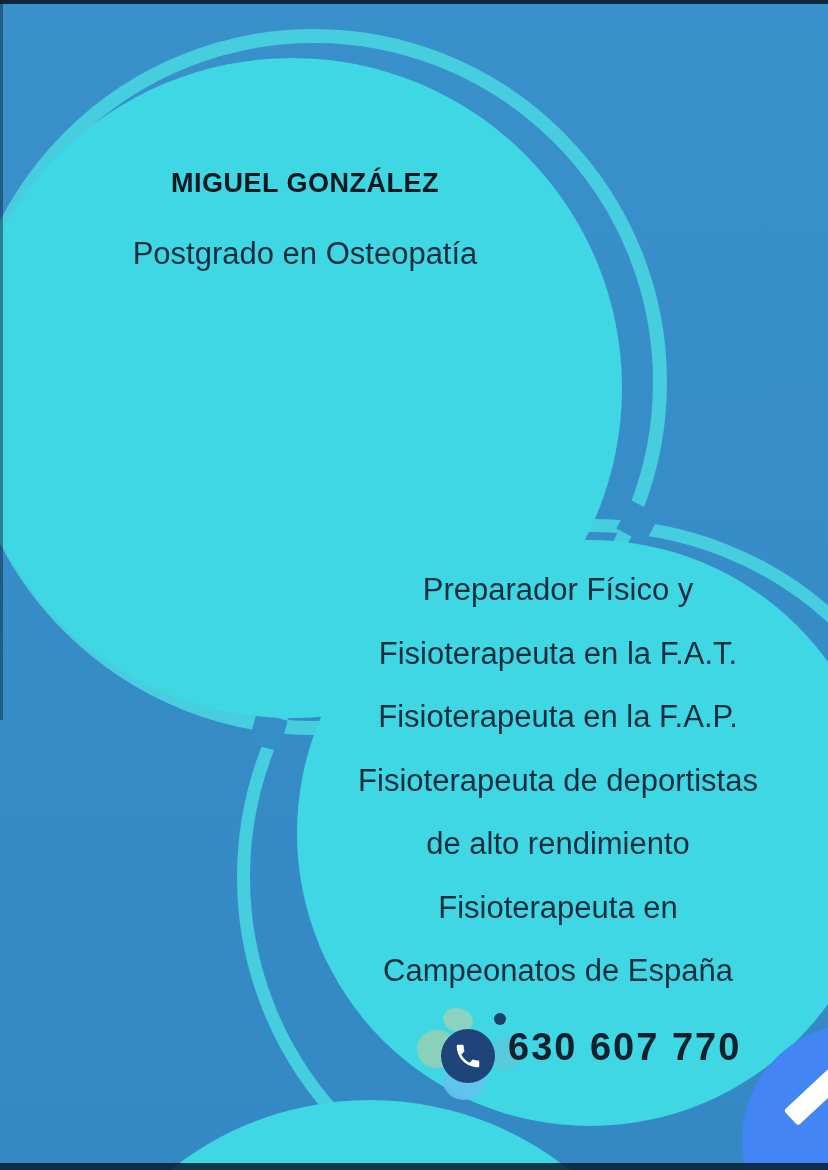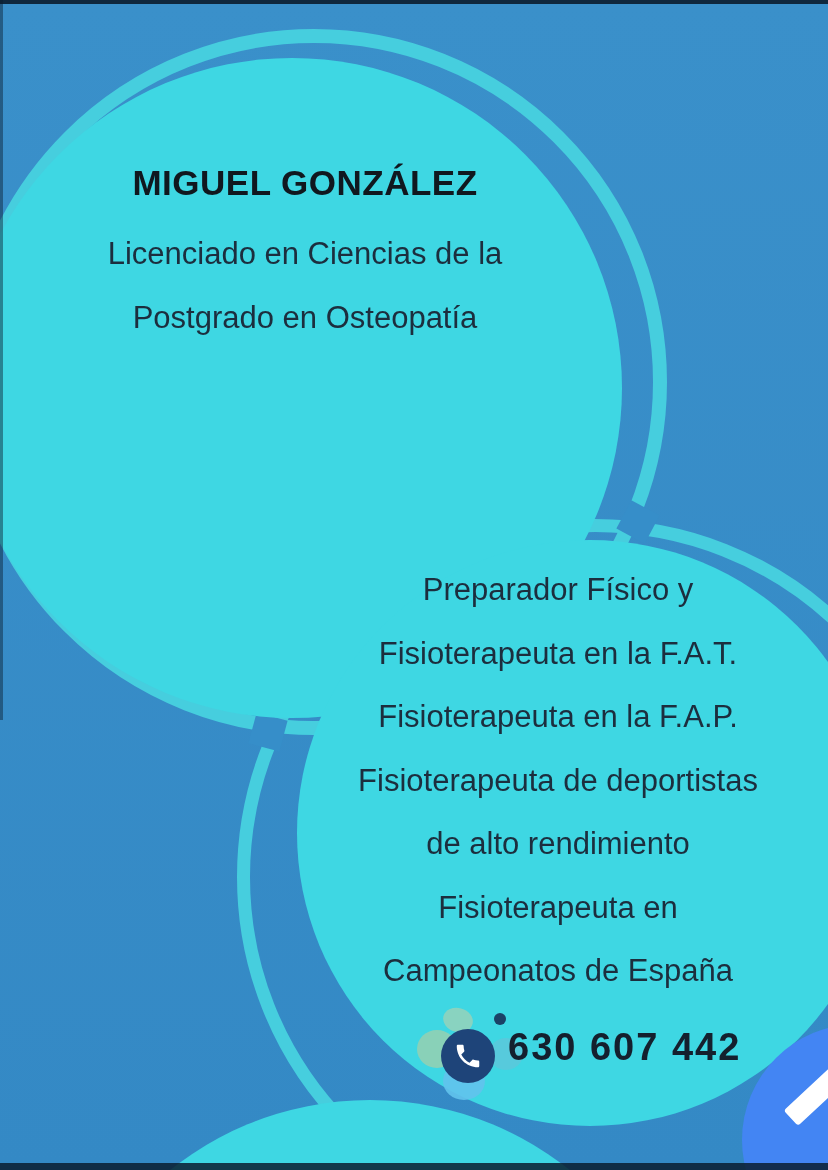--- a/index.html
+++ b/index.html
@@ -19,21 +19,21 @@
     box-sizing:border-box;
     background:transparent;
   }
   .fill {
     border-radius:50%;
     background: var(--circle-fill, #3ed7e3);
   }
   .notch { background: var(--background, #368ec9); }
   .textblock { text-align:center; }
   .title {
-    font-size:35px; font-weight:bold; line-height:50px;
+    font-size:27px; font-weight:bold; line-height:50px;
     letter-spacing:0.5px; color: var(--title-text, #10181f);
   }
   .cred-lines { margin-top:14px; }
   .line {
     font-size:31px; line-height:63.5px; color: var(--body-text, #1c2e3e);
     white-space:nowrap;
   }
   .phone-cluster { width:116px; height:112px; }
   .blob { position:absolute; border-radius:50%; }
   .blob-green-top   { left:28px; top:8px;  width:30px; height:24px; background:#a9d2b0; opacity:.7; transform:rotate(15deg); }
@@ -79,21 +79,20 @@
   <div class="abs notch" style="left:622px; top:506px; width:32px; height:32px; transform:rotate(28deg);"></div>
   <div class="abs notch" style="left:252px; top:716px; width:32px; height:32px; transform:rotate(15deg);"></div>
 
   <div class="abs fill" style="left:-38px; top:58px;  width:660px; height:660px;"></div>
   <div class="abs fill" style="left:297px; top:540px; width:586px; height:586px;"></div>
   <div class="abs fill" style="left:50px; top:1100px; width:640px; height:640px;"></div>
 
   <div class="abs textblock" style="left:15px; top:158px; width:580px;">
     <div class="title">MIGUEL GONZÁLEZ</div>
     <div class="cred-lines">
-      <div class="line">Licenciado en Ciencias de la</div>
       <div class="line">Postgrado en Osteopatía</div>
     </div>
   </div>
 
   <div class="abs textblock" style="left:258px; top:558px; width:600px;">
     <div class="line">Preparador Físico y</div>
     <div class="line">Fisioterapeuta en la F.A.T.</div>
     <div class="line">Fisioterapeuta en la F.A.P.</div>
     <div class="line">Fisioterapeuta de deportistas</div>
     <div class="line">de alto rendimiento</div>
@@ -107,21 +106,21 @@
     <div class="blob blob-blue-bottom"></div>
     <div class="blob blob-teal-right"></div>
     <div class="phone-badge">
       <svg width="30" height="30" viewBox="0 0 24 24">
         <path fill="#ffffff" d="M6.62 10.79c1.44 2.83 3.76 5.14 6.59 6.59l2.2-2.2c.27-.27.67-.36 1.02-.24 1.12.37 2.33.57 3.57.57.55 0 1 .45 1 1V20c0 .55-.45 1-1 1-9.39 0-17-7.61-17-17 0-.55.45-1 1-1h3.5c.55 0 1 .45 1 1 0 1.25.2 2.45.57 3.57.11.35.03.74-.24 1.02l-2.2 2.2z"></path>
       </svg>
     </div>
     <div class="phone-dot"></div>
   </div>
 
-  <div class="abs phone-number" style="left:508px; top:1026px;">630 607 442</div>
+  <div class="abs phone-number" style="left:508px; top:1026px;">630 607 770</div>
 
   <div class="abs fab" style="left:742px; top:1024px;"></div>
   <div class="abs pencil" style="left:778px; top:1075px;"></div>
 
   <div class="abs edge-top"></div>
   <div class="abs edge-left"></div>
   <div class="abs edge-bottom"></div>
 
 </div>
 

